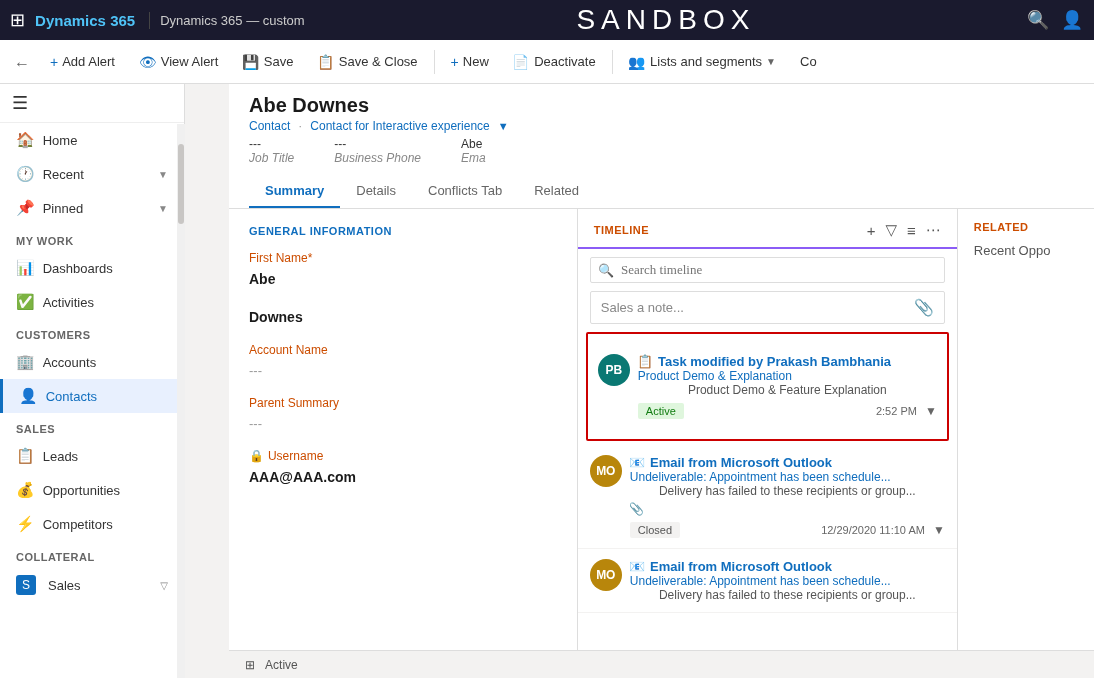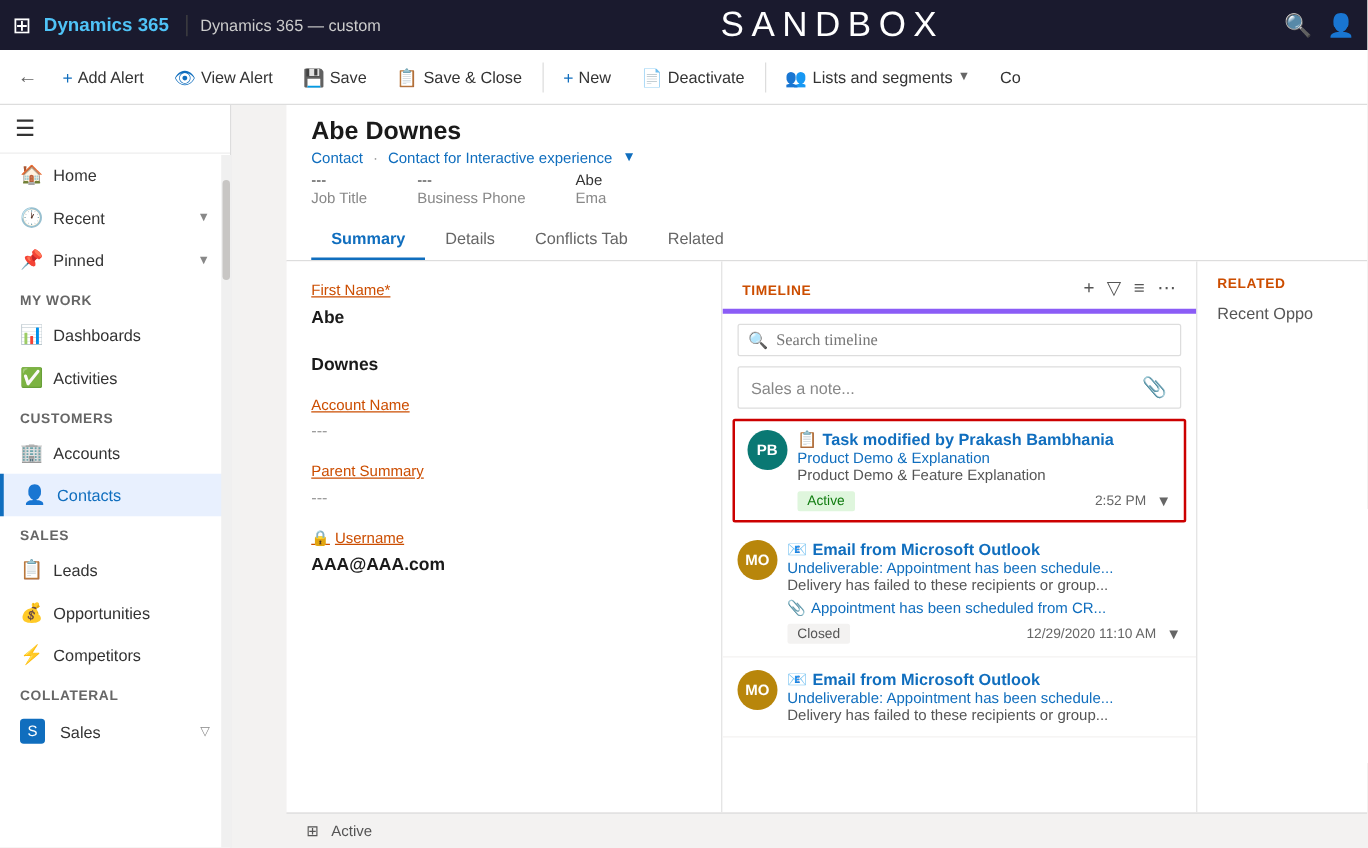--- a/index.html
+++ b/index.html
@@ -64,55 +64,55 @@
       background: white; padding: 10px 20px 0;
       border-bottom: 1px solid #ddd;
     }
     .record-title { font-size: 20px; font-weight: 600; color: #1a1a1a; }
     .record-breadcrumb { font-size: 12px; color: #666; display: flex; align-items: center; gap: 8px; margin-top: 2px; }
     .record-breadcrumb a { color: #106ebe; cursor: pointer; }
     .record-breadcrumb .sep { color: #999; }
     .breadcrumb-dropdown { color: #106ebe; cursor: pointer; font-size: 11px; }
     .record-fields-row { display: flex; gap: 40px; margin-top: 4px; }
     .record-field { font-size: 12px; }
-    .record-field-label { color: #888; }
+    .record-field-label { color: #888; font-style: italic; }
     .record-field-value { color: #333; font-weight: 500; }
     .record-tabs { display: flex; gap: 0; margin-top: 10px; }
     .record-tab {
       padding: 8px 16px; font-size: 13px; cursor: pointer; color: #666;
       border-bottom: 2px solid transparent;
     }
     .record-tab.active { color: #106ebe; border-bottom: 2px solid #106ebe; font-weight: 600; }
 
     
     .panels { display: flex; flex: 1; overflow: hidden; gap: 0; }
 
     
     .panel-general {
       width: 360px; background: white; border-right: 1px solid #ddd;
       overflow-y: auto; padding: 16px 20px;
     }
     .panel-section-title { font-size: 11px; font-weight: 700; color: #106ebe; letter-spacing: 0.5px; text-transform: uppercase; margin-bottom: 14px; }
     .field-group { margin-bottom: 14px; }
-    .field-label { font-size: 12px; color: #cc4d00; margin-bottom: 2px; text-decoration: underline; }
+    .field-label { font-size: 12px; color: #cc4d00; margin-bottom: 2px; }
     .field-value { font-size: 14px; font-weight: 600; color: #1a1a1a; padding: 4px 0; }
     .field-value.placeholder { color: #999; font-weight: 400; font-size: 13px; }
     .field-with-icon { display: flex; align-items: center; gap: 6px; }
     .field-icon { font-size: 14px; color: #106ebe; cursor: pointer; }
     .field-label.lock { display: flex; align-items: center; gap: 4px; color: #cc4d00; }
 
     
     .panel-timeline {
       flex: 1; background: white; border-right: 1px solid #ddd;
       overflow-y: auto; padding: 0;
       min-width: 380px; max-width: 420px;
     }
     .timeline-header {
-      display: flex; align-items: flex-end; padding: 12px 16px 8px;
-      border-bottom: 4px solid #8b5cf6;
+      display: flex; align-items: center; padding: 12px 16px 8px;
+      border-bottom: 2px solid #8b5cf6;
     }
     .timeline-title { font-size: 11px; font-weight: 700; color: #cc4d00; text-transform: uppercase; letter-spacing: 0.5px; flex: 1; }
     .timeline-actions { display: flex; gap: 10px; align-items: center; }
     .timeline-actions .t-icon { font-size: 15px; color: #555; cursor: pointer; }
     .timeline-search {
       display: flex; align-items: center; gap: 6px;
       border: 1px solid #ddd; margin: 8px 12px; border-radius: 2px;
       padding: 4px 8px;
     }
     .timeline-search input {
@@ -128,33 +128,33 @@
     }
     .note-input .paperclip { margin-left: auto; color: #7c3aed; font-size: 16px; }
 
     
     .timeline-item {
       display: flex; gap: 8px; padding: 10px 12px;
       border-bottom: 1px solid #f3f2f1;
     }
     .timeline-item.highlighted {
       border: 2px solid #cc0000; margin: 4px 8px; border-radius: 2px;
-      padding: 7px 10px;
+      padding: 20px 10px;
     }
     .avatar-circle {
       width: 32px; height: 32px; border-radius: 50%;
       display: flex; align-items: center; justify-content: center;
       font-size: 12px; font-weight: 700; color: white; flex-shrink: 0;
     }
     .avatar-teal { background: #0a7873; }
     .avatar-yellow { background: #b8860b; }
     .timeline-content { flex: 1; }
     .timeline-item-title { font-size: 13px; font-weight: 600; color: #106ebe; display: flex; align-items: center; gap: 4px; }
     .timeline-sub { font-size: 12px; color: #106ebe; cursor: pointer; }
-    .timeline-sub2 { font-size: 12px; color: #555; }
+    .timeline-sub2 { font-size: 12px; color: #555; text-align: center; }
     .timeline-footer { display: flex; align-items: center; gap: 8px; margin-top: 6px; }
     .badge-active { background: #dff6dd; color: #107c10; font-size: 11px; padding: 2px 8px; border-radius: 2px; }
     .badge-closed { background: #f3f2f1; color: #555; font-size: 11px; padding: 2px 8px; border-radius: 2px; }
     .timeline-time { font-size: 11px; color: #666; margin-left: auto; }
     .timeline-chevron { color: #666; font-size: 12px; cursor: pointer; }
     .attachment-link { font-size: 12px; color: #106ebe; cursor: pointer; display: flex; align-items: center; gap: 4px; margin-top: 4px; }
 
     
     .panel-related {
       width: 140px; background: white; overflow-y: auto; padding: 12px 16px;
@@ -323,20 +323,21 @@
         <div class="record-tab active">Summary</div>
         <div class="record-tab">Details</div>
         <div class="record-tab">Conflicts Tab</div>
         <div class="record-tab">Related</div>
       </div>
     </div>
 
     <div class="panels">
 
       <div class="panel-general">
+        <div class="panel-section-title">GENERAL INFORMATION</div>
 
         <div class="field-group">
           <div class="field-label">First Name*</div>
           <div class="field-value">Abe</div>
         </div>
         <div class="field-group">
           <div class="field-value">Downes</div>
         </div>
         <div class="field-group">
           <div class="field-label" style="color:#cc4d00;">Account Name</div>
@@ -394,21 +395,20 @@
           <div class="avatar-circle avatar-yellow">MO</div>
           <div class="timeline-content">
             <div class="timeline-item-title">
               <span>📧</span>
               <span>Email from Microsoft Outlook</span>
             </div>
             <div class="timeline-sub">Undeliverable: Appointment has been schedule...</div>
             <div class="timeline-sub2">Delivery has failed to these recipients or group...</div>
             <div class="attachment-link">
               <span>📎</span>
-              <span>Appointment has been scheduled from CR...</span>
             </div>
             <div class="timeline-footer">
               <span class="badge-closed">Closed</span>
               <span class="timeline-time">12/29/2020 11:10 AM</span>
               <span class="timeline-chevron">▼</span>
             </div>
           </div>
         </div>
 
         <div class="timeline-item">

